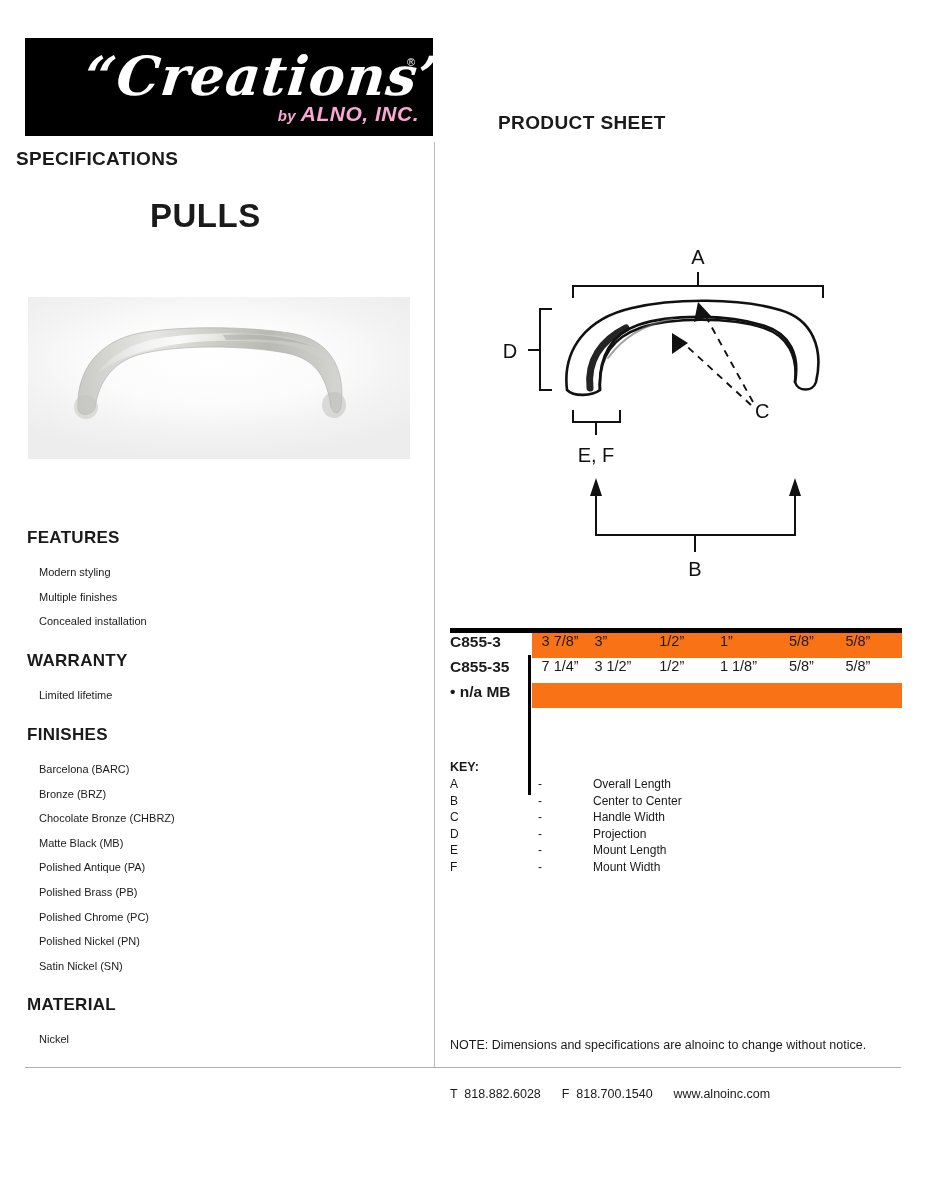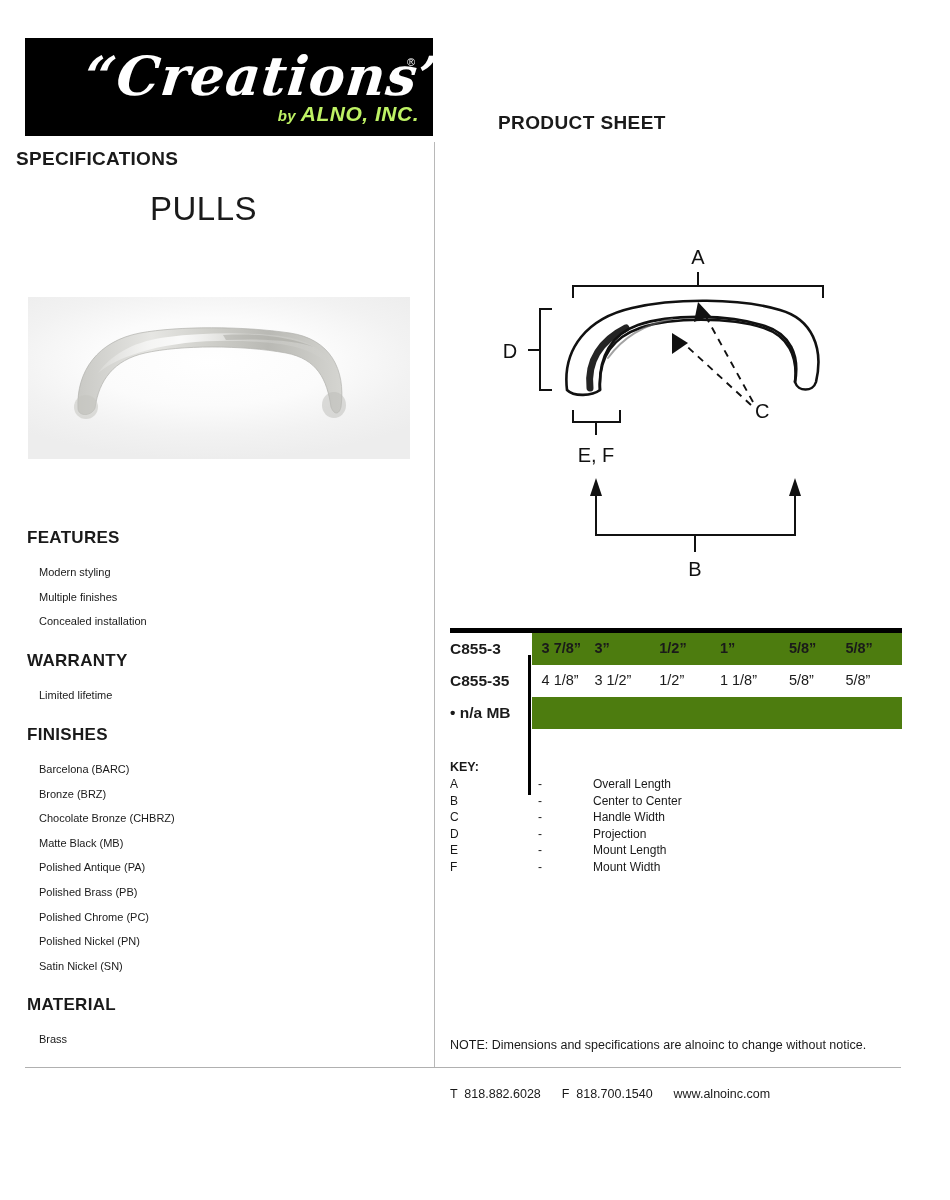--- a/index.html
+++ b/index.html
@@ -48,21 +48,21 @@
     font-family: "Liberation Sans", sans-serif;
   }
   .logo-by {
     position: absolute;
     right: 14px;
     top: 64px;
     font-family: "Liberation Sans", sans-serif;
     font-style: italic;
     font-weight: 700;
     font-size: 21px;
-    color: #bef264;
+    color: #f9a8d4;
     letter-spacing: 0.5px;
     white-space: nowrap;
   }
   .logo-by .small {
     font-size: 15px;
     font-weight: 700;
   }
 
   
   .product-sheet-title {
@@ -77,23 +77,23 @@
     position: absolute;
     left: 16px;
     top: 148px;
     font-size: 19px;
     font-weight: 700;
     letter-spacing: 0.3px;
   }
   .pulls-title {
     position: absolute;
     left: 150px;
-    top: 190px;
+    top: 197px;
     font-size: 33px;
-    font-weight: 400;
+    font-weight: 700;
     letter-spacing: 0.5px;
     text-align: center;
   }
 
   
   .v-divider {
     position: absolute;
     left: 434px;
     top: 142px;
     width: 1px;
@@ -174,35 +174,35 @@
     vertical-align: bottom;
     letter-spacing: 0.2px;
   }
   .dim-table th .paren {
     font-size: 11.5px;
     font-weight: 700;
   }
   .dim-table td {
     font-size: 14.5px;
     font-weight: 400;
-    padding: 7px 0 7px 0;
+    padding: 0 0 7px 0;
     vertical-align: top;
     height: 18px;
   }
   .dim-table td.item {
     font-size: 15.5px;
     font-weight: 700;
     padding-left: 0;
   }
   .hdr-rule td {
     padding: 0;
     height: 5px;
     background: #000000;
   }
-  .shade td { background: #4d7c0f; font-weight: bold; }
+  .shade td { background: #f97316; }
   .shade td.item, .plain td.item { background: #ffffff; }
   .col-item { width: 78px; }
   .col-a { width: 60px; }
   .col-b { width: 62px; }
   .col-c { width: 58px; }
   .col-d { width: 66px; }
   .col-e { width: 54px; }
   .col-f { width: 54px; }
   td.pad-l { padding-left: 10px; }
   .note-sub {
@@ -327,21 +327,21 @@
 Matte Black (MB)
 Polished Antique (PA)
 Polished Brass (PB)
 Polished Chrome (PC)
 Polished Nickel (PN)
 Satin Nickel (SN)</p>
 </div>
 
 <div class="sec" id="sec-material">
   <h3>MATERIAL</h3>
-  <p style="white-space:pre-line">Brass</p>
+  <p style="white-space:pre-line">Nickel</p>
 </div>
 
 <div class="drawing">
   <svg width="500" height="350" viewBox="0 0 500 350">
     <g fill="none" stroke="#111111" stroke-width="2">
 
       <path d="M133,58 L133,46 L383,46 L383,58"></path>
       <path d="M258,46 L258,32"></path>
 
       <path d="M112,69 L100,69 L100,150 L112,150"></path>
@@ -403,21 +403,21 @@
         <td class="item">C855-3</td>
         <td class="pad-l">3 7/8”</td>
         <td>3”</td>
         <td>1/2”</td>
         <td>1”</td>
         <td>5/8”</td>
         <td>5/8”</td>
       </tr>
       <tr class="plain">
         <td class="item">C855-35</td>
-        <td class="pad-l">4 1/8”</td>
+        <td class="pad-l">7 1/4”</td>
         <td>3 1/2”</td>
         <td>1/2”</td>
         <td>1 1/8”</td>
         <td>5/8”</td>
         <td>5/8”</td>
       </tr>
       <tr class="shade">
         <td class="item note-sub">• n/a MB</td>
         <td></td>
           <td></td>

